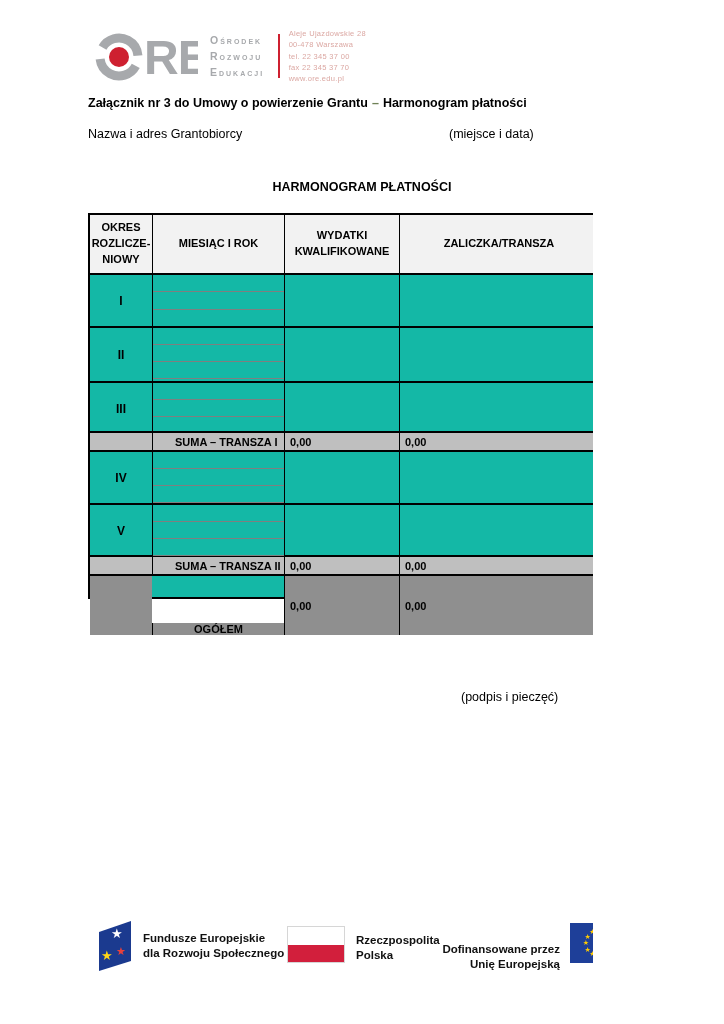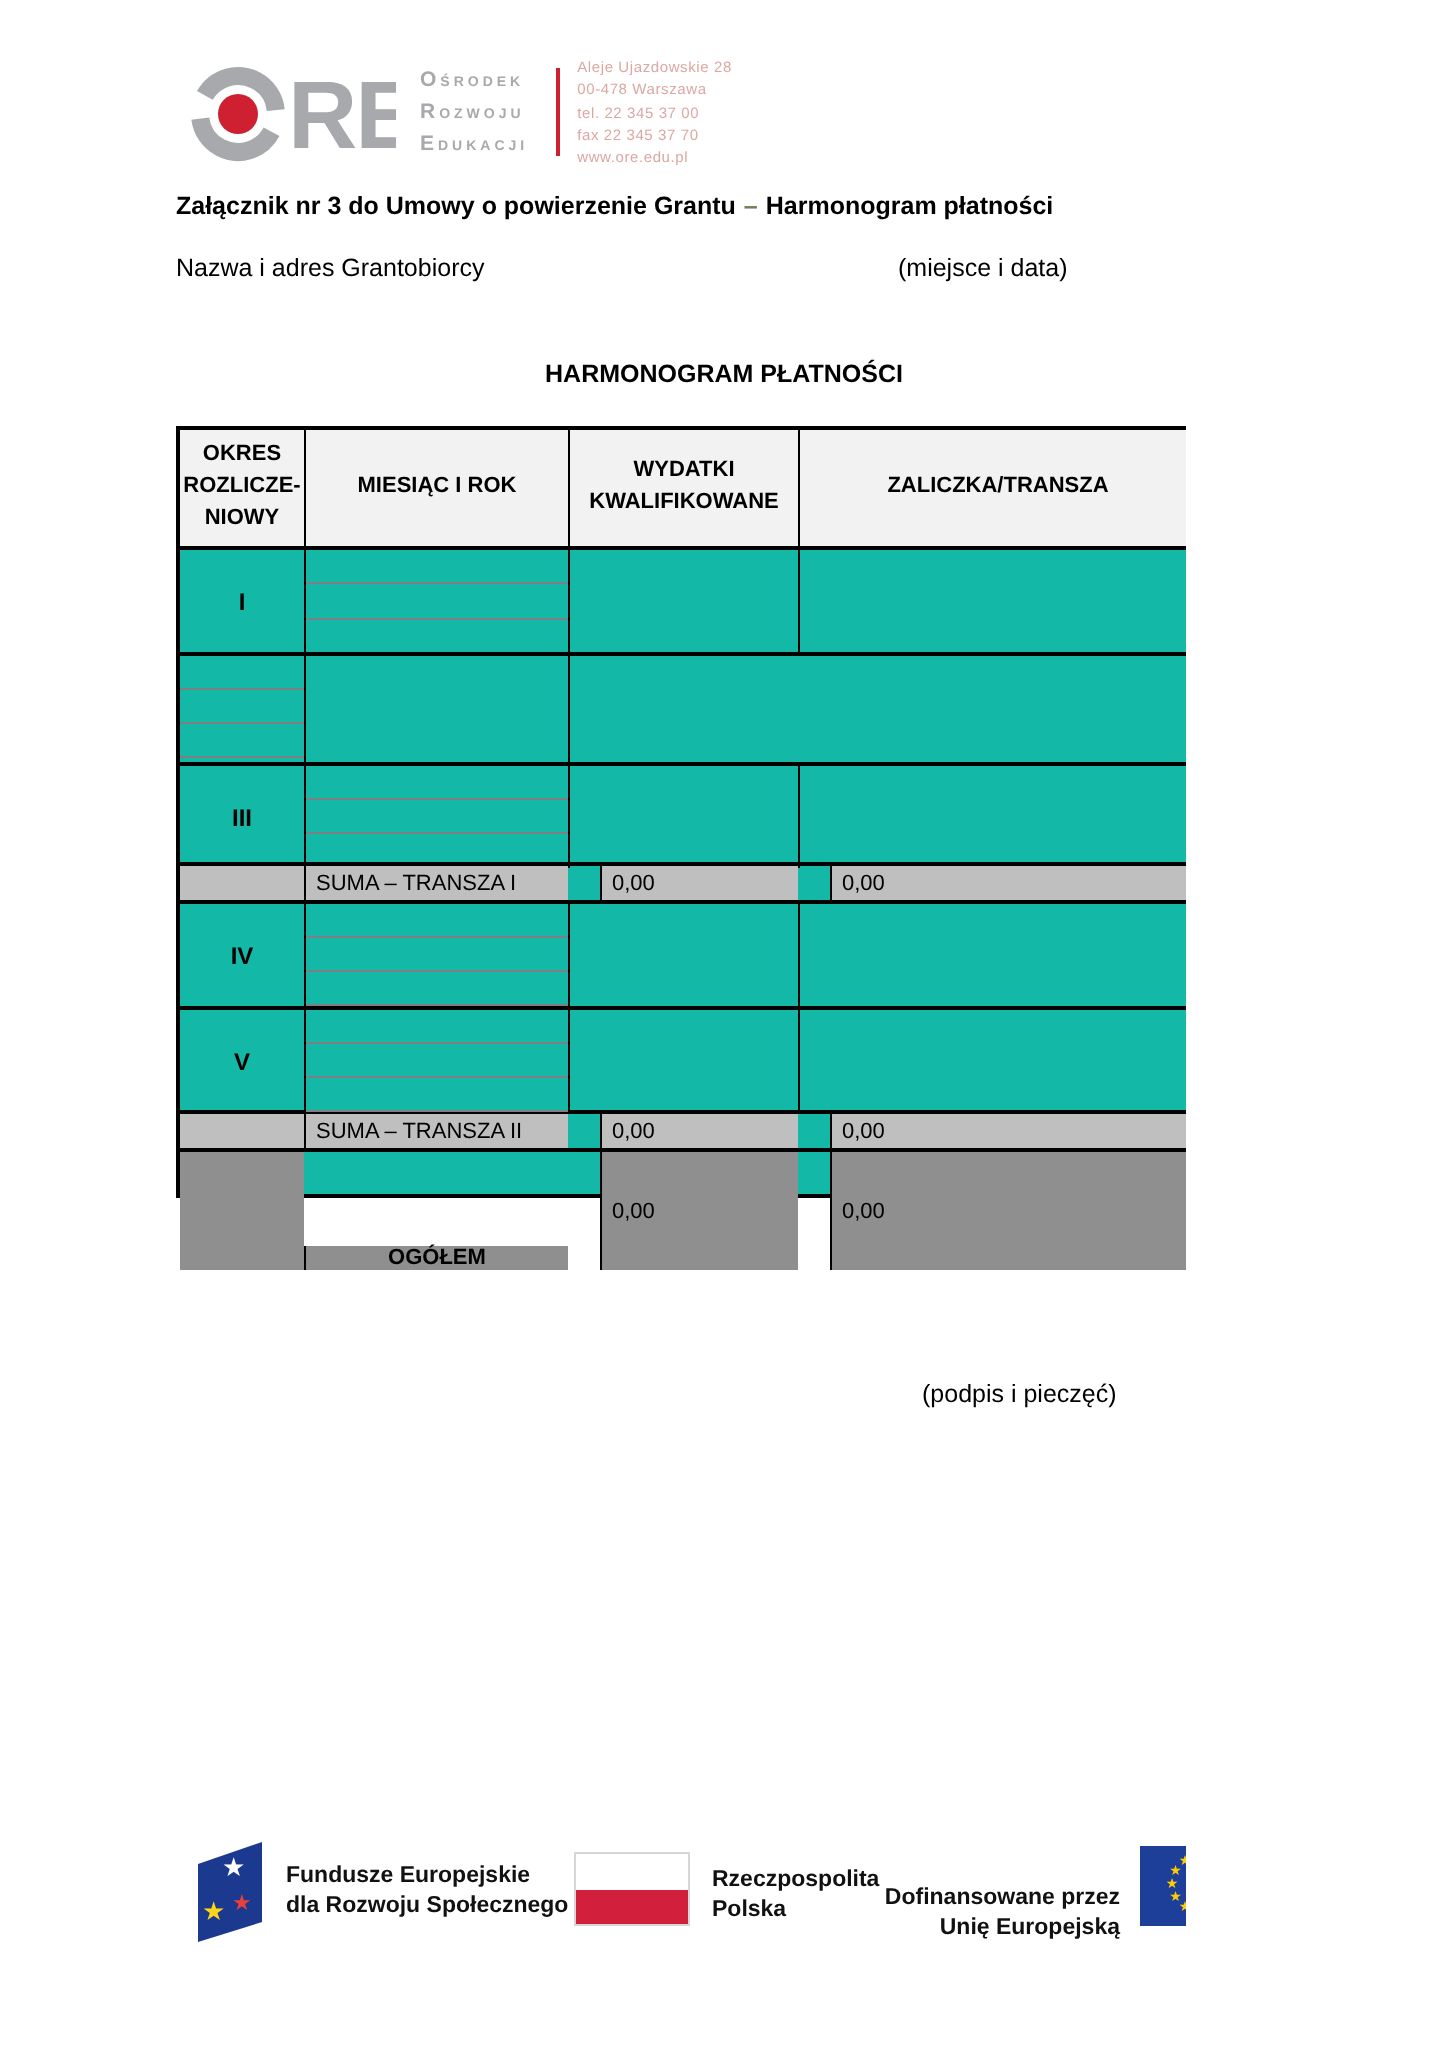--- a/index.html
+++ b/index.html
@@ -63,23 +63,23 @@
   .rh4 { height: 53px; } .rh5 { height: 52px; }
   .plabel { display: flex; align-items: center; justify-content: center; font-weight: bold; font-size: 12px; }
   .months { display: flex; flex-direction: column; }
   .msub { height: 17px; border-bottom: 1px solid #7f7f7f; }
   .fill .msub { flex: 1; height: auto; }
   .fill .msub:last-child { border-bottom: none; }
   .srow { height: 19px; }
   .srow .cell { background: #bfbfbf; }
   .orow { height: 21px; }
   .orow .cell { background: #8f8f8f; }
-  .slabel { display: flex; align-items: center; padding-left: 5px; font-weight: normal; font-size: 11px; }
+  .slabel { display: flex; align-items: center; padding-left: 22px; font-weight: bold; font-size: 11px; }
   .olabel { display: flex; align-items: center; justify-content: center; font-weight: bold; font-size: 11px; margin-top: 47px; }
-  .sval { display: flex; align-items: center; padding-left: 5px; font-weight: normal; font-size: 11px; margin-left: 16px; }
+  .sval { display: flex; align-items: center; padding-left: 5px; font-weight: bold; font-size: 11px; }
 
   
   .signature { position: absolute; left: 461px; top: 690px; font-size: 12.5px; }
   .page-number { position: absolute; left: 630px; top: 886px; font-size: 11px; }
 
   
   .footer { position: absolute; left: 0; top: 916px; width: 724px; height: 64px; }
   .fgroup { position: absolute; display: flex; align-items: center; }
   .fe-group { left: 96px; top: 4px; }
   .pl-group { left: 287px; top: 10px; align-items: flex-end; }
@@ -151,20 +151,21 @@
       <div class="cell months">
         <div class="msub"></div>
         <div class="msub"></div>
         <div class="msub"></div>
       </div>
       <div class="cell"></div>
       <div class="cell"></div>
     </div>
 
     <div class="trow rh2">
+      <div class="cell plabel">II</div>
       <div class="cell months">
         <div class="msub"></div>
         <div class="msub"></div>
         <div class="msub"></div>
       </div>
       <div class="cell"></div>
       <div class="cell"></div>
     </div>
 
     <div class="trow rh3">

